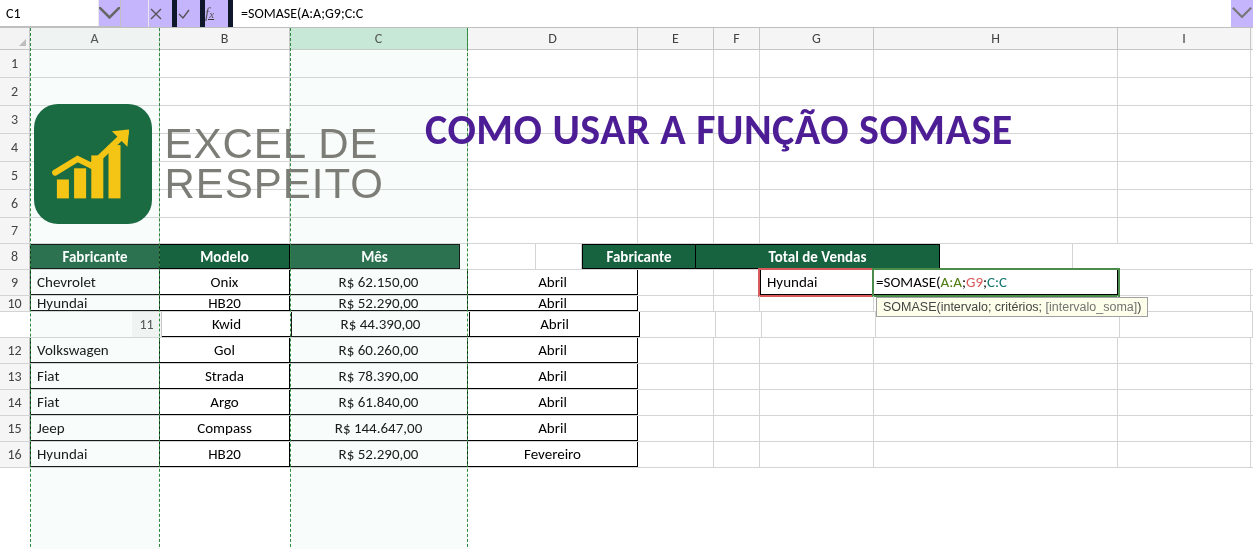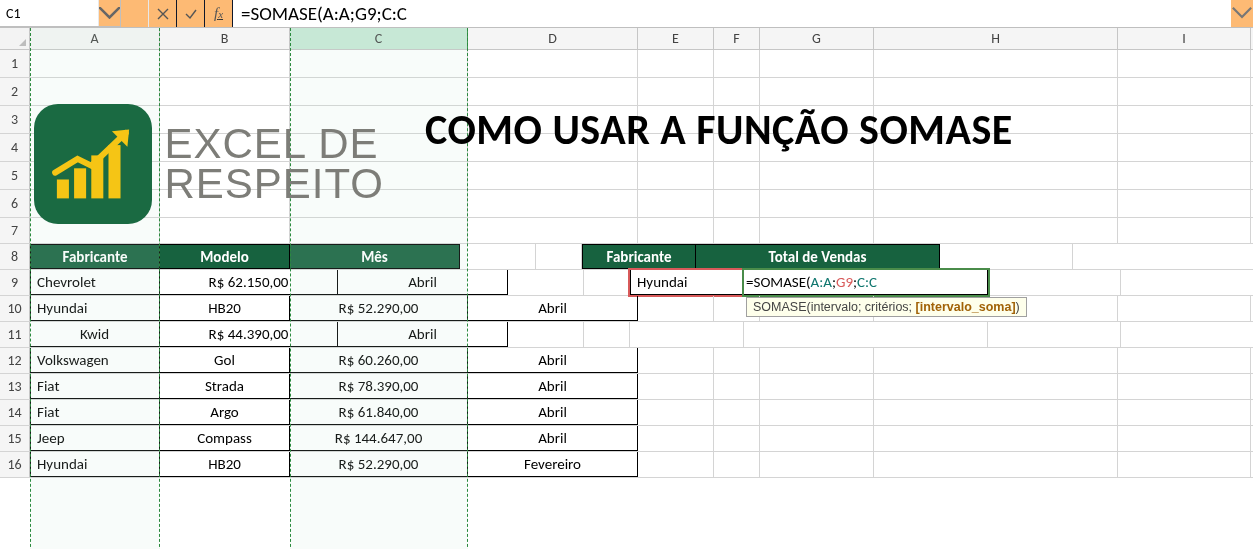--- a/index.html
+++ b/index.html
@@ -13,21 +13,21 @@
     color: #000;
     position: relative;
   }
 
   
   .formula-row {
     display: flex;
     align-items: stretch;
     height: 28px;
     border-bottom: 1px solid #bfbfbf;
-    background: #fdba74;
+    background: #c4b5fd;
   }
   .name-box {
     display: flex;
     align-items: center;
     border: 1px solid #bfbfbf;
     border-top: none;
     border-left: none;
     height: 100%;
   }
   .name-box input {
@@ -50,34 +50,34 @@
     color: #666;
   }
   .fb-sep {
     width: 28px;
     border-right: 1px solid #e8e8e8;
   }
   .fb-btn {
     width: 28px;
     display: flex;
     align-items: center;
-    justify-content: center;
+    justify-content: flex-start;
     color: #666;
     font-size: 15px;
-    border-right: 1px solid #0f172a;
+    border-right: 5px solid #0f172a;
     text-decoration: underline;
   }
   .fb-btn.enabled { color: #333; }
   .fb-btn svg { width: 14px; height: 14px; }
   .fb-input {
     flex: 1;
     border: none;
     outline: none;
     padding: 0 8px;
-    font-size: 19px;
+    font-size: 14px;
     font-family: inherit;
     height: 100%;
   }
   .fb-expand {
     width: 22px;
     display: flex;
     align-items: center;
     justify-content: center;
     color: #777;
     font-size: 10px;
@@ -143,21 +143,21 @@
   .cA{width:130px;} .cB{width:130px;} .cC{width:178px;}
   .cD{width:170px;} .cE{width:76px;} .cF{width:46px;}
   .cG{width:114px;} .cH{width:244px;} .cI{width:133px;}
 
   
   .main-title{
     position:absolute;
     left:425px; top:76px;
     font-size:42px;
     font-weight:700;
-    color:#000000;
+    color:#4c1d95;
     letter-spacing:0.5px;
     white-space:nowrap;
     z-index:6;
   }
   .row8 .cell.cA,.row8 .cell.cB,.row8 .cell.cC,.row8 .cell.cD,
   .row8 .cell.cG,.row8 .cell.cH{
     background:#17623f;color:#fff;font-weight:700;justify-content:center;
     border-right:1px solid #000;border-bottom:1px solid #000;border-top:1px solid #000;
   }
   .row8 .cell.cA{border-left:1px solid #000;}
@@ -182,38 +182,38 @@
   .formula-cell{
     position:relative;
     outline:2px solid #4a8c4a;
     background:#fff;
     font-family: inherit;
     font-size:15px;
     padding-left:2px;
   }
   .formula-cell span.eq{color:#000;}
   .formula-cell span.fn{color:#000;}
-  .formula-cell span.rg1{color:#0f766e;}
+  .formula-cell span.rg1{color:#4d7c0f;}
   .formula-cell span.rg2{color:#d85a5a;}
   .formula-cell span.rg3{color:#0f766e;}
 
   
   .tooltip{
     position:absolute;
     left:2px;top:27px;
     background:#feffeb;
     border:1px solid #a0a0a0;
     font-size:12.5px;
     padding:2px 6px;
     white-space:nowrap;
     z-index:50;
     font-family: "Segoe UI", Arial, sans-serif;
     color:#444;
   }
-  .tooltip b{font-weight:700;color:#a16207;}
+  .tooltip b{font-weight:400;color:#737373;}
 
   
   .selcol{
     position:absolute;
     top:0;
     border-left:1.5px dashed #2b8a3e;
     border-right:1.5px dashed #2b8a3e;
     pointer-events:none;
     z-index:4;
   }
@@ -406,50 +406,51 @@
         <div class="cell cD">Mês</div>
         <div class="cell cE"></div>
         <div class="cell cF"></div>
         <div class="cell cG">Fabricante</div>
         <div class="cell cH">Total de Vendas</div>
         <div class="cell cI"></div>
       </div>
       <div class="body-row dt sum" style="height: 26px;">
         <div class="rowhead">9</div>
         <div class="cell cA">Chevrolet</div>
+        <div class="cell cB">Onix</div>
         <div class="cell cC">R$ 62.150,00</div>
         <div class="cell cD">Abril</div>
         <div class="cell cE"></div>
         <div class="cell cF"></div>
         <div class="cell cG G9box">Hyundai</div>
         <div class="cell cH formula-cell">
           <span class="eq">=</span>
           <span class="fn">SOMASE(</span>
           <span class="rg1">A:A</span>
           <span class="fn">;</span>
           <span class="rg2">G9</span>
           <span class="fn">;</span>
           <span class="rg3">C:C</span>
           <div class="tooltip">SOMASE(intervalo; critérios; <b>[intervalo_soma]</b>)</div>
         </div>
         <div class="cell cI"></div>
       </div>
-      <div class="body-row dt" style="height: 26px;">
+      <div class="body-row dt" style="height: 16px;">
         <div class="rowhead">10</div>
         <div class="cell cA">Hyundai</div>
         <div class="cell cB">HB20</div>
         <div class="cell cC">R$ 52.290,00</div>
         <div class="cell cD">Abril</div>
         <div class="cell cE"></div>
         <div class="cell cF"></div>
         <div class="cell cG"></div>
         <div class="cell cH"></div>
         <div class="cell cI"></div>
       </div>
-      <div class="body-row dt" style="height: 26px;">
+      <div class="body-row dt" style="height: 26px; justify-content: flex-end;">
         <div class="rowhead">11</div>
         <div class="cell cB">Kwid</div>
         <div class="cell cC">R$ 44.390,00</div>
         <div class="cell cD">Abril</div>
         <div class="cell cE"></div>
         <div class="cell cF"></div>
         <div class="cell cG"></div>
         <div class="cell cH"></div>
         <div class="cell cI"></div>
       </div>

